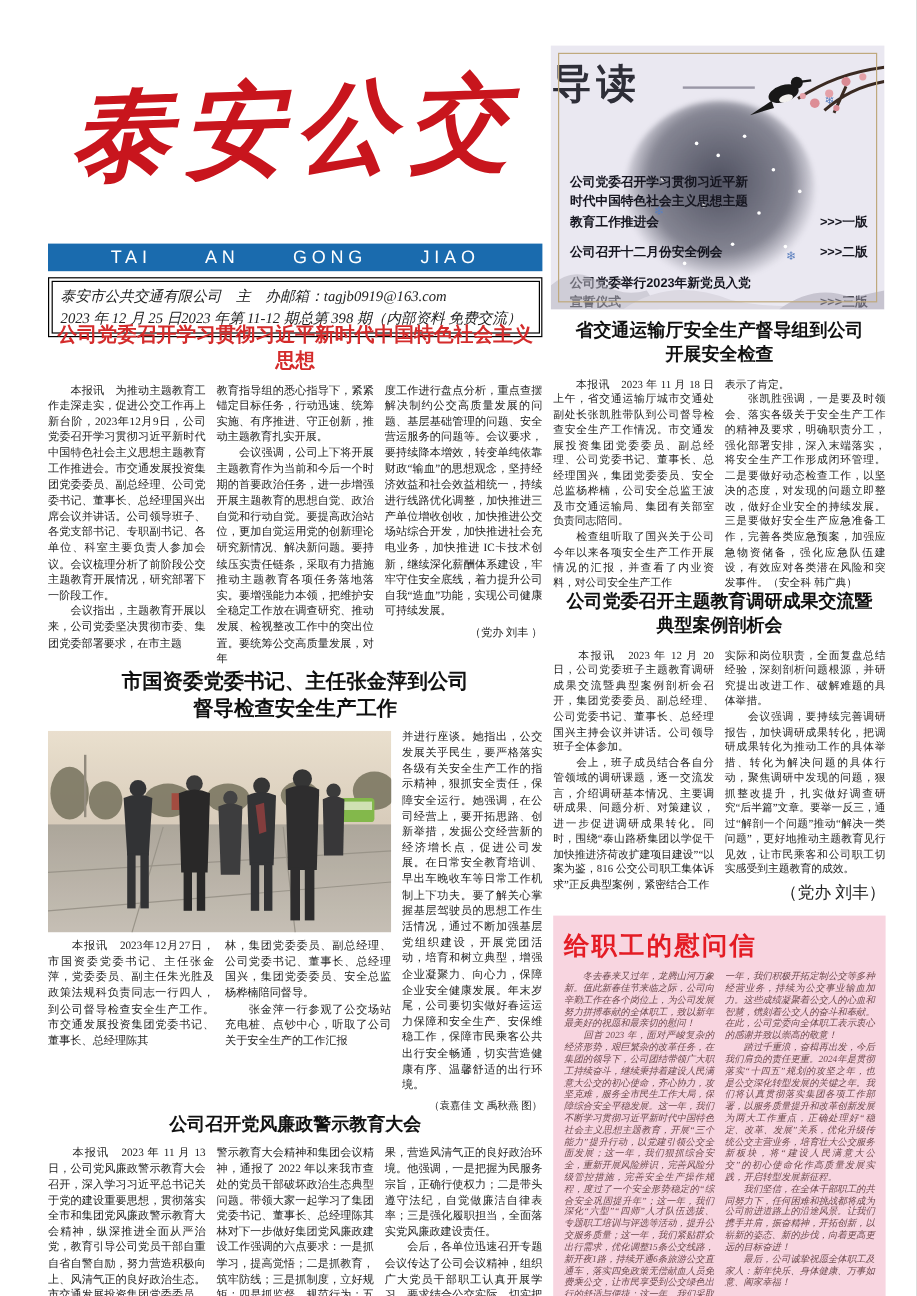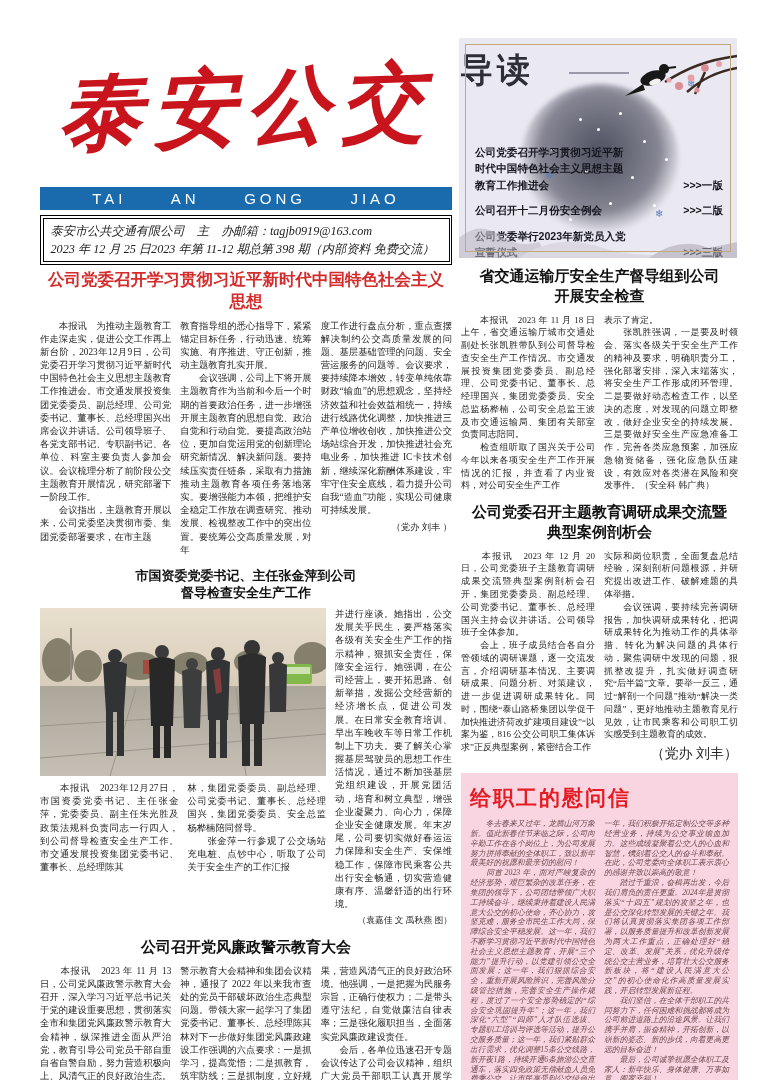--- a/index.html
+++ b/index.html
@@ -3,21 +3,21 @@
 <meta charset="utf-8">
 <style>
   html,body{margin:0;padding:0;background:#9e9e9e;}
   .page{position:relative;width:764px;height:1080px;background:#ffffff;margin:0 auto;
         font-family:"Liberation Serif", serif;color:#222;overflow:hidden;}
   
   .masthead{position:absolute;left:40px;top:34px;width:412px;}
   .logo{height:148px;display:flex;align-items:center;justify-content:center;
         color:#c8151d;font-weight:bold;font-style:italic;font-size:84px;letter-spacing:10px;
         transform:rotate(-2deg);font-family:"DejaVu Serif", serif;}
-  .pinyin-bar{margin-top:5px;background:#1a6bae;color:#fff;display:flex;justify-content:space-around;
+  .pinyin-bar{margin-top:21px;background:#1a6bae;color:#fff;display:flex;justify-content:space-around;
         font-family:"Liberation Sans", sans-serif;font-size:15px;letter-spacing:4px;padding:3px 30px;}
   .info-outer{margin-top:5px;border:1px solid #000;padding:1.5px;}
   .info{border:1.5px solid #000;padding:3px 7px;font-size:12.2px;line-height:1.5;}
   .info-row{display:flex;white-space:nowrap;font-style:italic;}
   
   .index-box{position:absolute;left:459px;top:38px;width:278px;height:220px;background:#eae8f1;overflow:hidden;}
   .index-frame{position:absolute;left:6px;top:6px;right:6px;bottom:6px;border:1px solid #bfa97d;pointer-events:none;}
   .ink-blob{position:absolute;left:62px;top:46px;width:158px;height:150px;border-radius:50%;
         background:radial-gradient(circle at 50% 45%, rgba(66,68,84,.92), rgba(66,68,84,.6) 52%, rgba(66,68,84,0) 72%);
         filter:blur(2px);}
@@ -33,33 +33,33 @@
         line-height:1.55;margin-bottom:9px;gap:48px;}
   .index-item .lbl{flex:1;}
   .index-item .pg{margin-left:6px;white-space:nowrap;}
   .mountains{position:absolute;left:0;bottom:0;width:100%;height:46px;opacity:.55;}
   .branch-art{position:absolute;right:0;top:0;width:150px;height:92px;}
   
   .main-left{position:absolute;left:40px;top:268px;width:412px;}
   .main-right{position:absolute;left:461px;top:266px;width:277px;}
   .headline{font-family:"Liberation Sans", sans-serif;font-weight:bold;text-align:center;line-height:1.35;}
   .headline.red{color:#d42b2b;font-size:16.5px;}
-  .headline.black{color:#111;font-size:13px;}
+  .headline.black{color:#111;font-size:17px;}
   .headline.small{font-size:15px;}
   .cols{display:flex;gap:9px;margin-top:7px;}
   .col{flex:1;font-size:9.3px;line-height:1.42;text-align:justify;white-space:pre-line;color:#242424;}
   .col-sm{font-size:9.0px;}
   .byline{text-align:right;font-size:9.3px;margin-top:4px;color:#242424;}
   .a2-wrap{display:flex;gap:9px;margin-top:6px;}
   .a2-left{width:286px;}
   .a2-side{flex:1;}
   .photo{width:286px;height:168px;display:block;}
   .a2-below{display:flex;gap:9px;margin-top:6px;}
   .a2-below .col{flex:1;}
-  .sec-gap{margin-top:10px;}
+  .sec-gap{}
   
   .letter-box{margin-top:10px;background:#f8d5e0;padding:9px 9px 10px 9px;}
   .letter-title{font-family:"Liberation Sans", sans-serif;font-weight:bold;
         color:#e41c24;font-size:21px;letter-spacing:2px;margin:2px 0 7px 0;}
   .letter-cols{display:flex;gap:9px;}
   .letter-col{flex:1;font-size:7.8px;line-height:1.26;text-align:justify;white-space:pre-line;
         color:#6d4a4e;font-style:italic;}
 </style>
 </head>
 <body>

